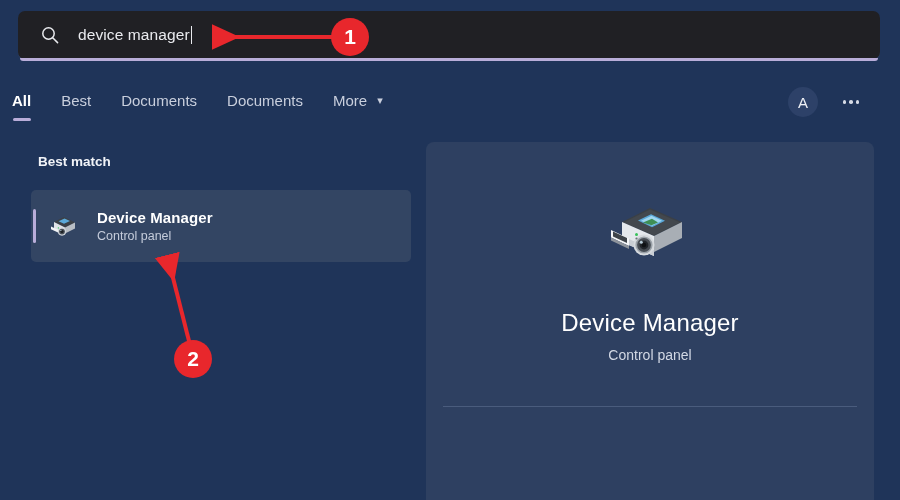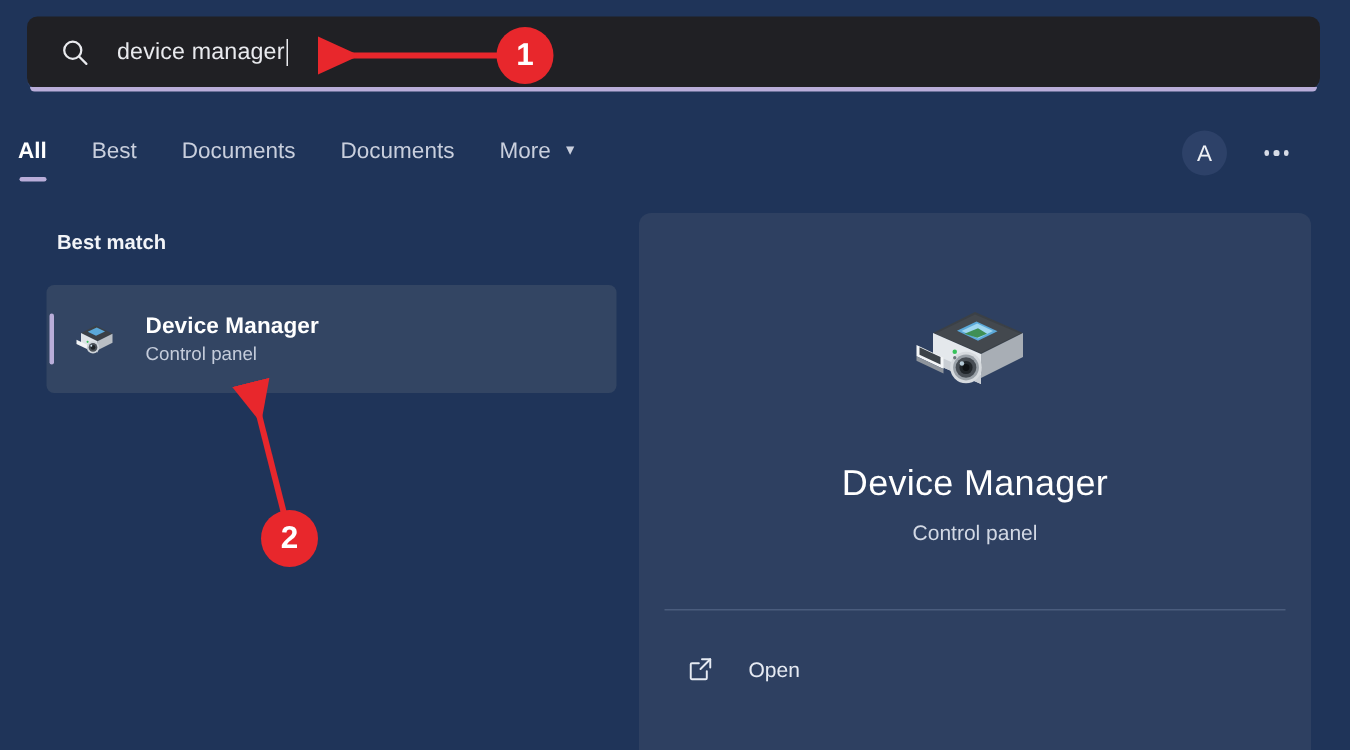--- a/index.html
+++ b/index.html
@@ -370,30 +370,20 @@
       <circle cx="28.5" cy="46.5" r="1.1" fill="#6e757c"></circle>
     </svg>
   </span>
 
   <div id="preview-title">Device Manager</div>
 
   <div id="preview-subtitle">Control panel</div>
 
   <div id="preview-divider"></div>
 
-  <div id="open-action">
-    <span id="open-icon">
-      <svg viewBox="0 0 18 18" width="18" height="18" fill="none" stroke="#e6eaf2" stroke-width="1.3" stroke-linecap="round" stroke-linejoin="round">
-        <path d="M10 2.5 H15.5 V8"></path>
-        <path d="M15.5 2.5 L9 9"></path>
-        <path d="M13.2 10.4 V15 A0.8 0.8 0 0 1 12.4 15.8 H3.3 A0.8 0.8 0 0 1 2.5 15 V5.9 A0.8 0.8 0 0 1 3.3 5.1 H7.9"></path>
-      </svg>
-    </span>
-    <span id="open-label">Open</span>
-  </div>
 </div>
 
 <svg id="annotation-layer" viewBox="0 0 900 500" width="900" height="500">
   <defs>
     <marker id="arrowhead-left" markerWidth="7" markerHeight="7" refX="6.2" refY="3.5" orient="auto" markerUnits="strokeWidth">
       <polygon points="7,0.3 7,6.7 0,3.5" fill="#e8272c"></polygon>
     </marker>
   </defs>
 
   <line x1="340" y1="37" x2="215" y2="37" stroke="#e8272c" stroke-width="4" marker-end="url(#arrowhead-left)"></line>

